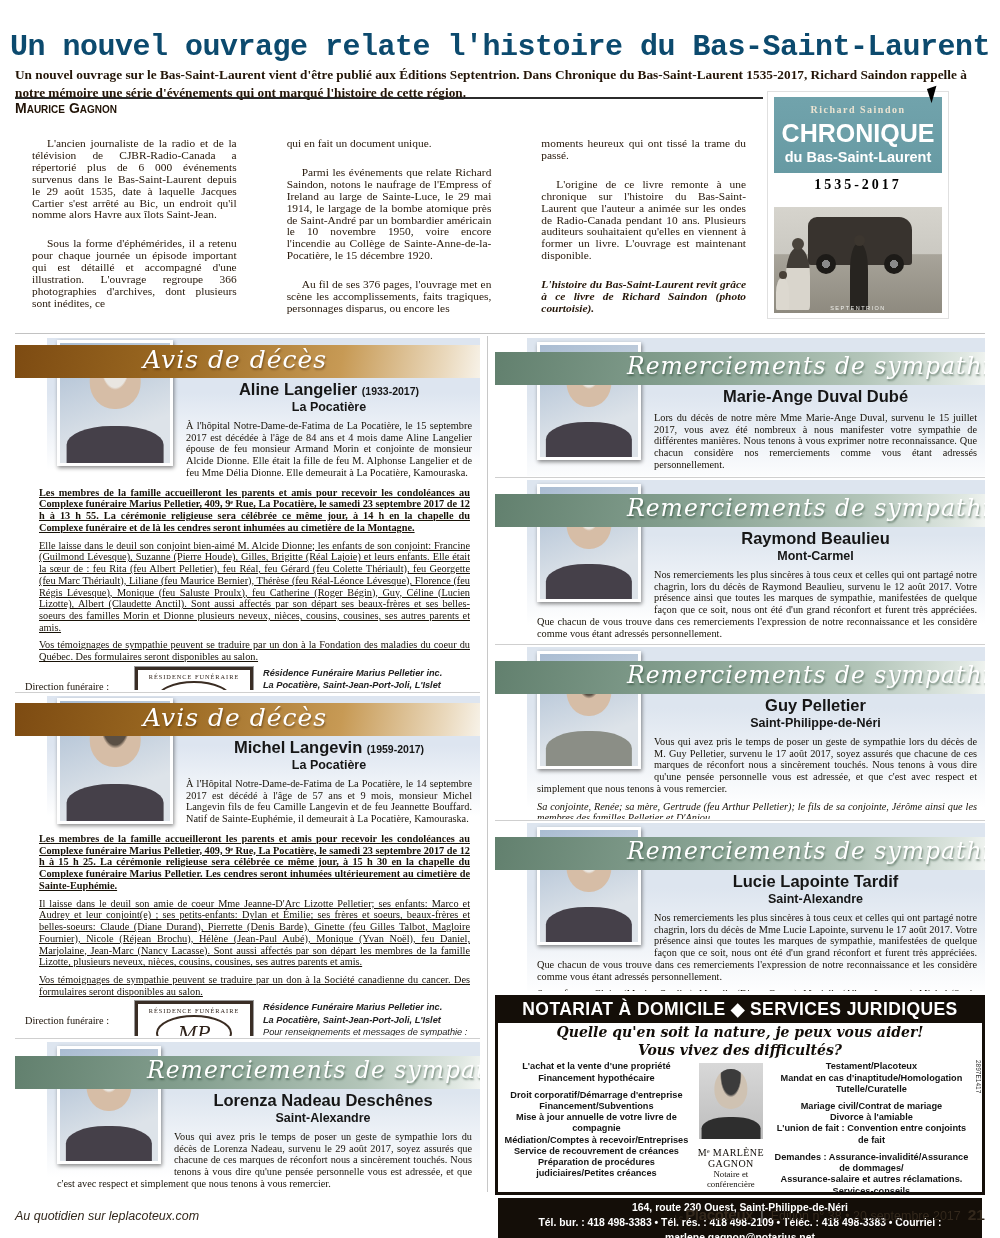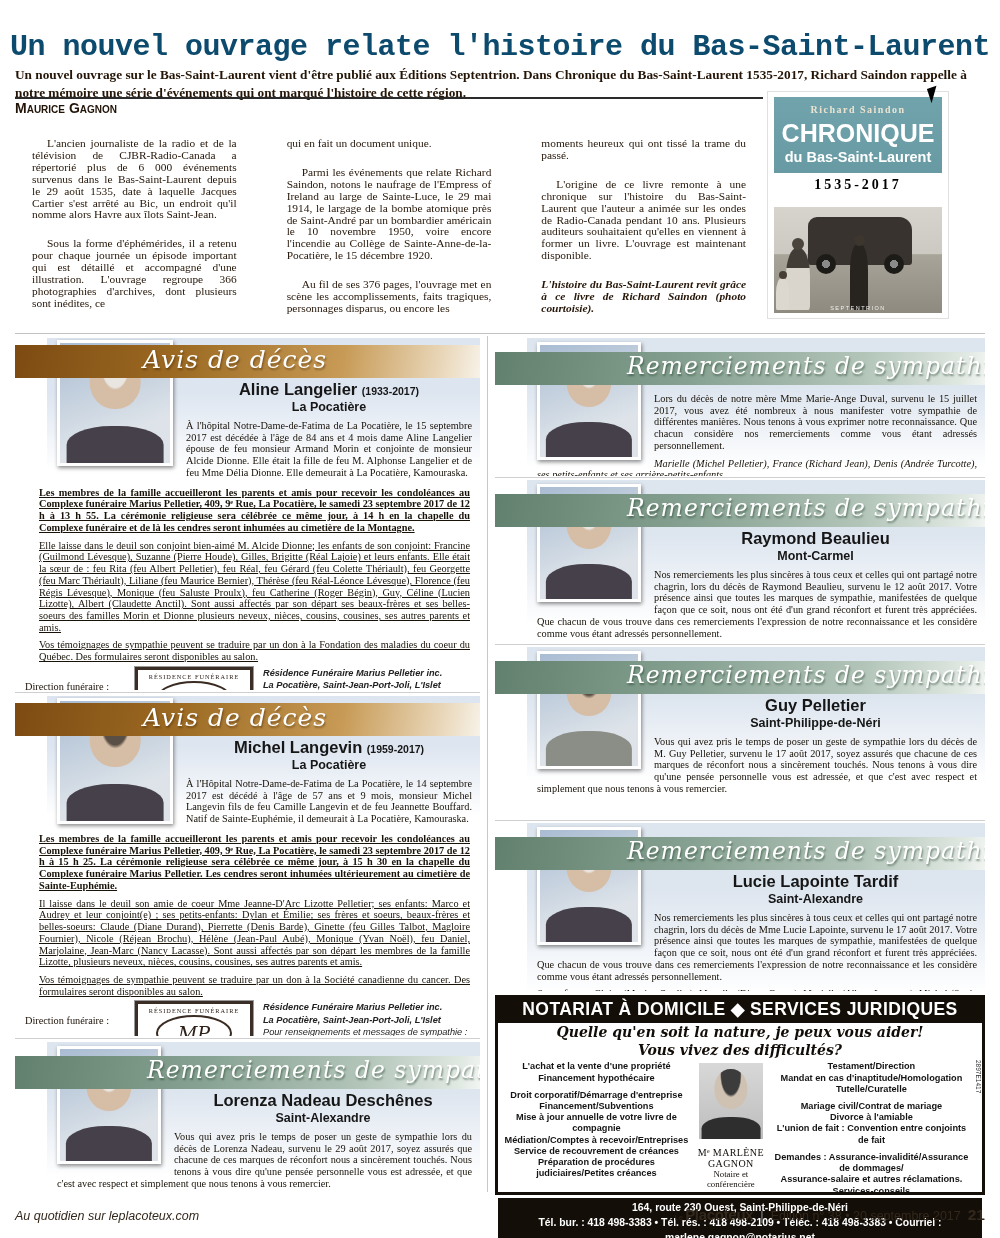--- a/index.html
+++ b/index.html
@@ -268,20 +268,21 @@
 
     </div>
   </div>
 
   <div class="block rightcol rem" style="top:338px;height:138px;">
     <div class="banner">
       <span class="script">Remerciements de sympathie</span>
     </div>
     <div class="head-body">
       <div class="photo"></div>
+      <div class="obit-name">Marie-Ange Duval Dubé</div>
       <p class="obit-text">Lors du décès de notre mère Mme Marie-Ange Duval, survenu le 15 juillet 2017, vous avez été nombreux à nous manifester votre sympathie de différentes manières.  Nous tenons à vous exprimer notre reconnaissance.  Que chacun considère nos remerciements comme vous étant adressés personnellement.</p>
       <p class="obit-text family-it">Marielle (Michel Pelletier), France (Richard Jean), Denis (Andrée Turcotte), ses petits-enfants et ses arrière-petits-enfants.</p>
     </div>
   </div>
 
   <div class="block rightcol rem" style="top:480px;height:162px;">
     <div class="banner">
       <span class="script">Remerciements de sympathie</span>
     </div>
     <div class="head-body">
@@ -295,20 +296,21 @@
 
   <div class="block rightcol rem" style="top:647px;height:172px;">
     <div class="banner">
       <span class="script">Remerciements de sympathie</span>
     </div>
     <div class="head-body">
       <div class="photo darkhair lightsuit"></div>
       <div class="obit-name">Guy Pelletier</div>
       <div class="obit-town">Saint-Philippe-de-Néri</div>
       <p class="obit-text">Vous qui avez pris le temps de poser un geste de sympathie lors du décès de M. Guy Pelletier, survenu le 17 août 2017, soyez assurés que chacune de ces marques de réconfort nous a sincèrement touchés. Nous tenons à vous dire qu'une pensée personnelle vous est adressée, et que c'est avec respect et simplement que nous tenons à vous remercier.</p>
+      <p class="obit-text family-it">Sa conjointe, Renée; sa mère, Gertrude (feu Arthur Pelletier); le fils de sa conjointe, Jérôme ainsi que les membres des familles Pelletier et D'Anjou.</p>
     </div>
   </div>
 
   <div class="block rightcol rem" style="top:823px;height:168px;">
     <div class="banner">
       <span class="script">Remerciements de sympathie</span>
     </div>
     <div class="head-body">
       <div class="photo"></div>
       <div class="obit-name">Lucie Lapointe Tardif</div>
@@ -332,21 +334,21 @@
         <div class="ad-line">Médiation/Comptes à recevoir/Entreprises</div>
         <div class="ad-line">Service de recouvrement de créances</div>
         <div class="ad-line">Préparation de procédures judiciaires/Petites créances</div>
       </div>
       <div class="ad-center">
         <div class="notary-photo"></div>
         <div class="notary-name">Mᵉ MARLÈNE GAGNON</div>
         <div class="notary-role">Notaire et conférencière</div>
       </div>
       <div class="ad-right">
-        <div class="ad-line">Testament/Direction</div>
+        <div class="ad-line">Testament/Placoteux</div>
         <div class="ad-line">Mandat en cas d'inaptitude/Homologation</div>
         <div class="ad-line">Tutelle/Curatelle</div>
         <div class="ad-line gap">Mariage civil/Contrat de mariage</div>
         <div class="ad-line">Divorce à l'amiable</div>
         <div class="ad-line">L'union de fait : Convention entre conjoints de fait</div>
         <div class="ad-line gap">Demandes : Assurance-invalidité/Assurance de dommages/</div>
         <div class="ad-line">Assurance-salaire et autres réclamations. Services-conseils</div>
       </div>
     </div>
     <div class="ad-bar">

